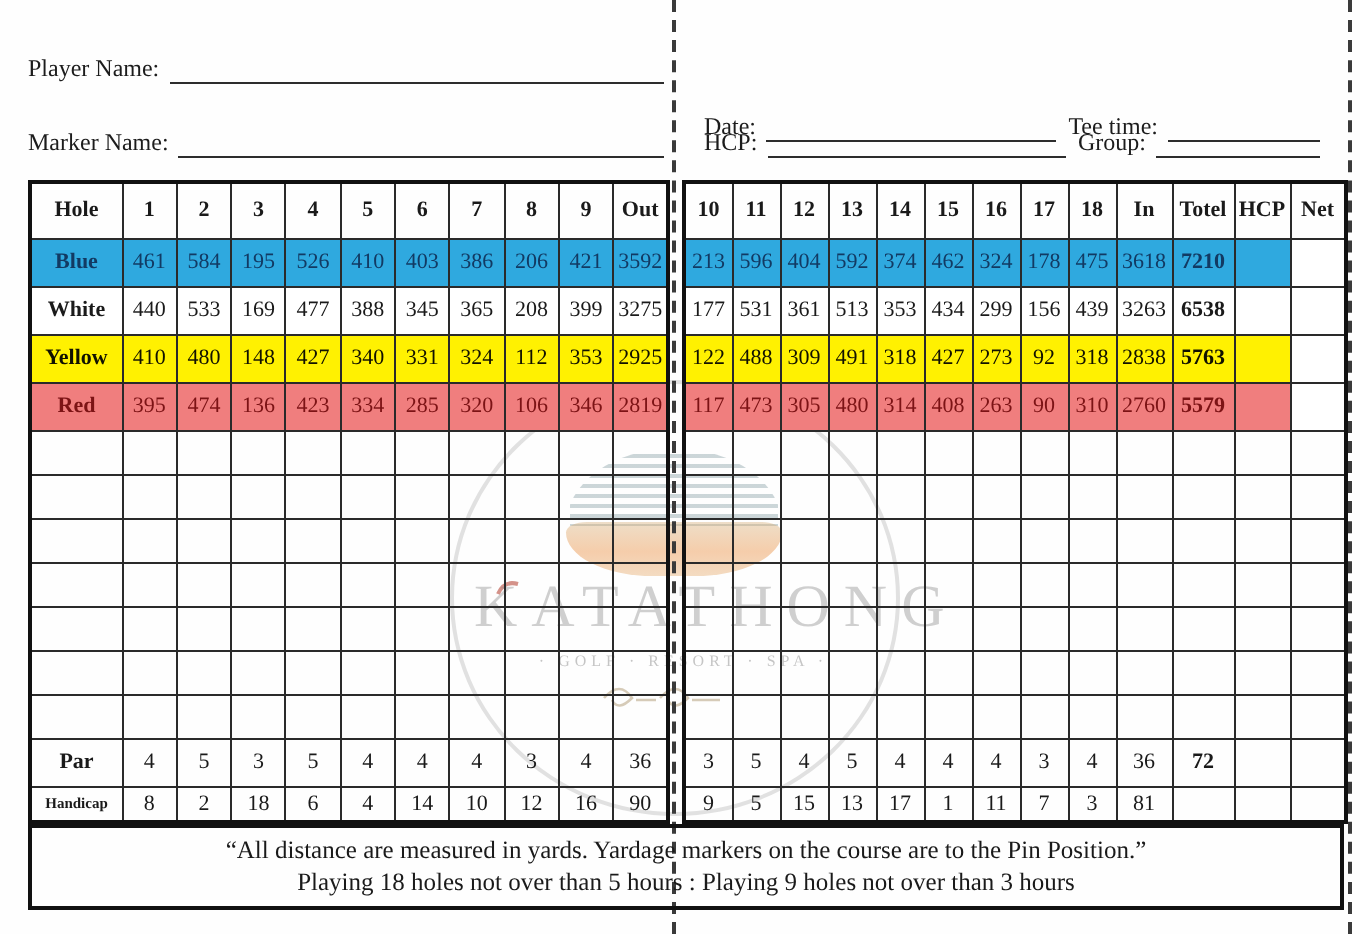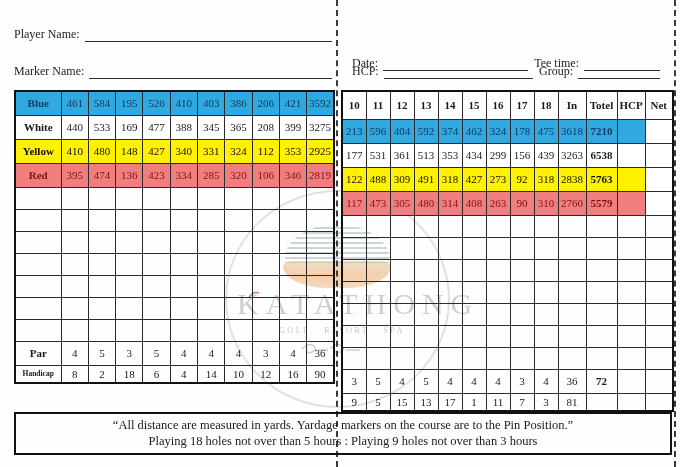--- a/index.html
+++ b/index.html
@@ -125,20 +125,33 @@
         <col style="width: 27.3px;">
         <col style="width: 27.3px;">
         <col style="width: 27.3px;">
         <col style="width: 27.3px;">
         <col style="width: 27.3px;">
         <col style="width: 27.3px;">
         <col style="width: 27.3px;">
         <col style="width: 27.3px;">
       </colgroup>
     <tbody id="tb-front">
+        <tr class="hdr">
+          <th>Hole</th>
+          <th>1</th>
+          <th>2</th>
+          <th>3</th>
+          <th>4</th>
+          <th>5</th>
+          <th>6</th>
+          <th>7</th>
+          <th>8</th>
+          <th>9</th>
+          <th>Out</th>
+        </tr>
         <tr class="tee blue">
           <td class="lbl">Blue</td>
           <td>461</td>
           <td>584</td>
           <td>195</td>
           <td>526</td>
           <td>410</td>
           <td>403</td>
           <td>386</td>
           <td>206</td>

